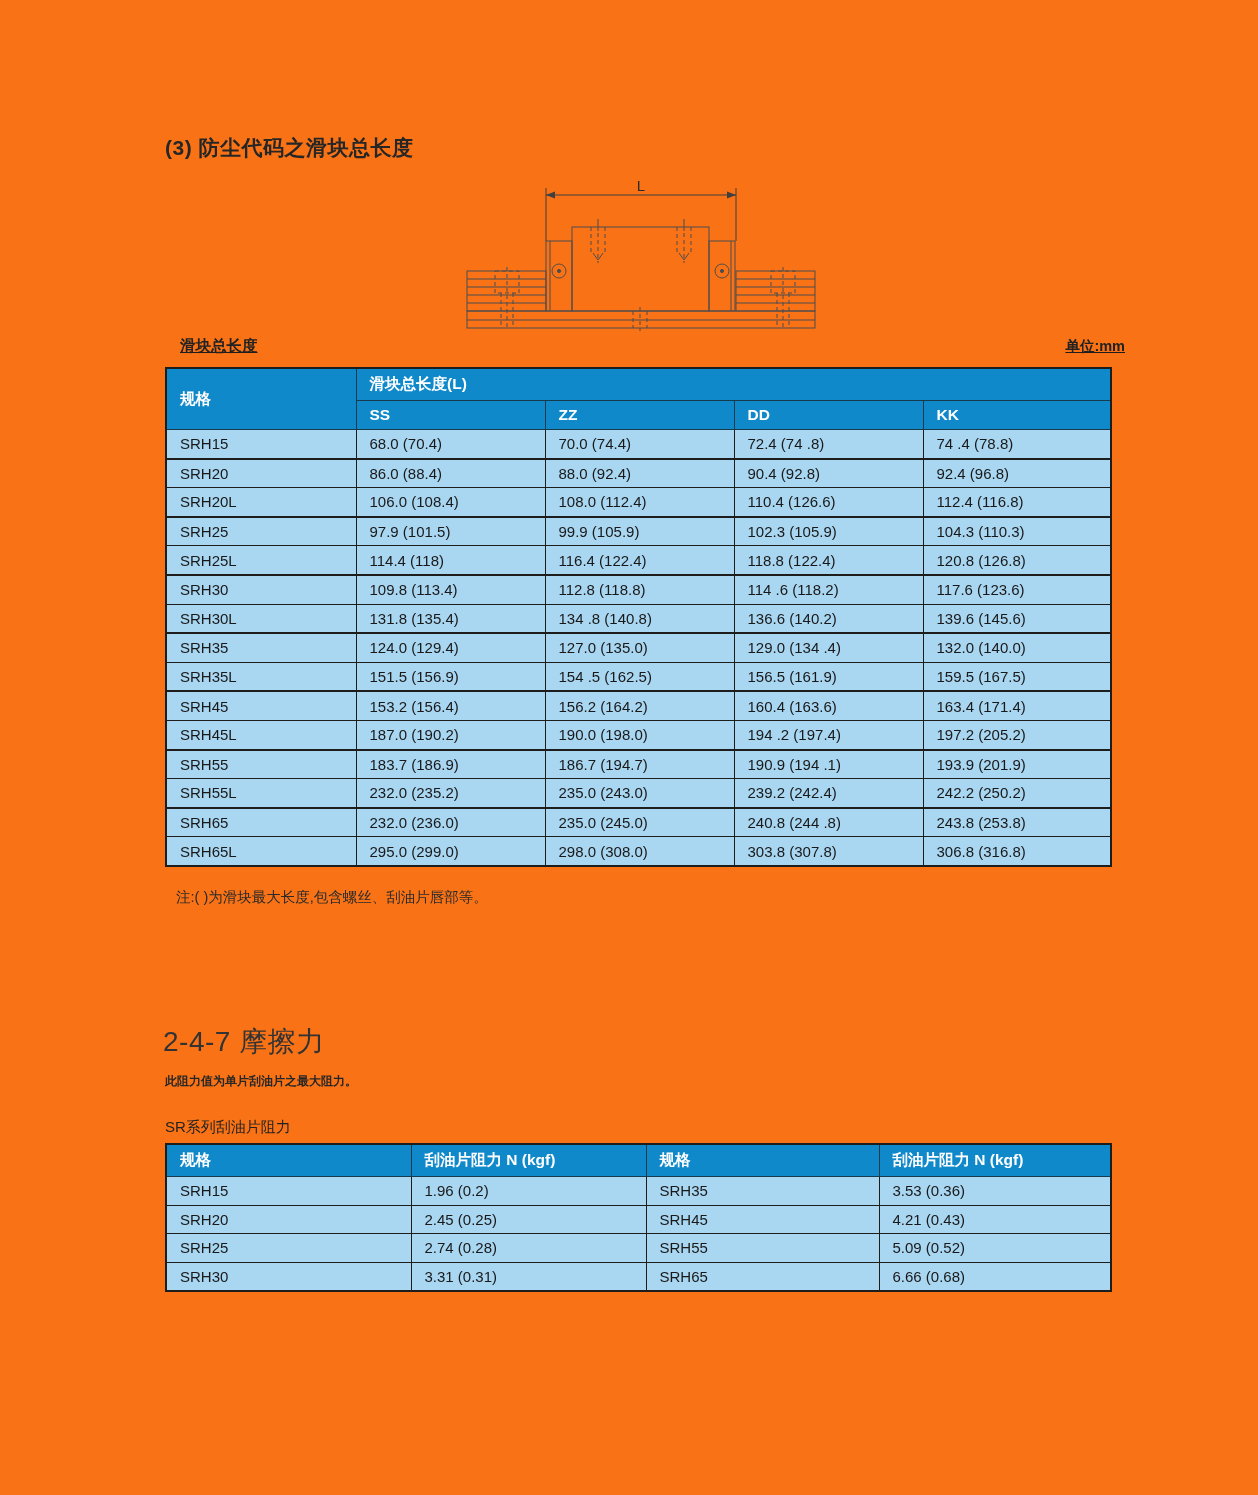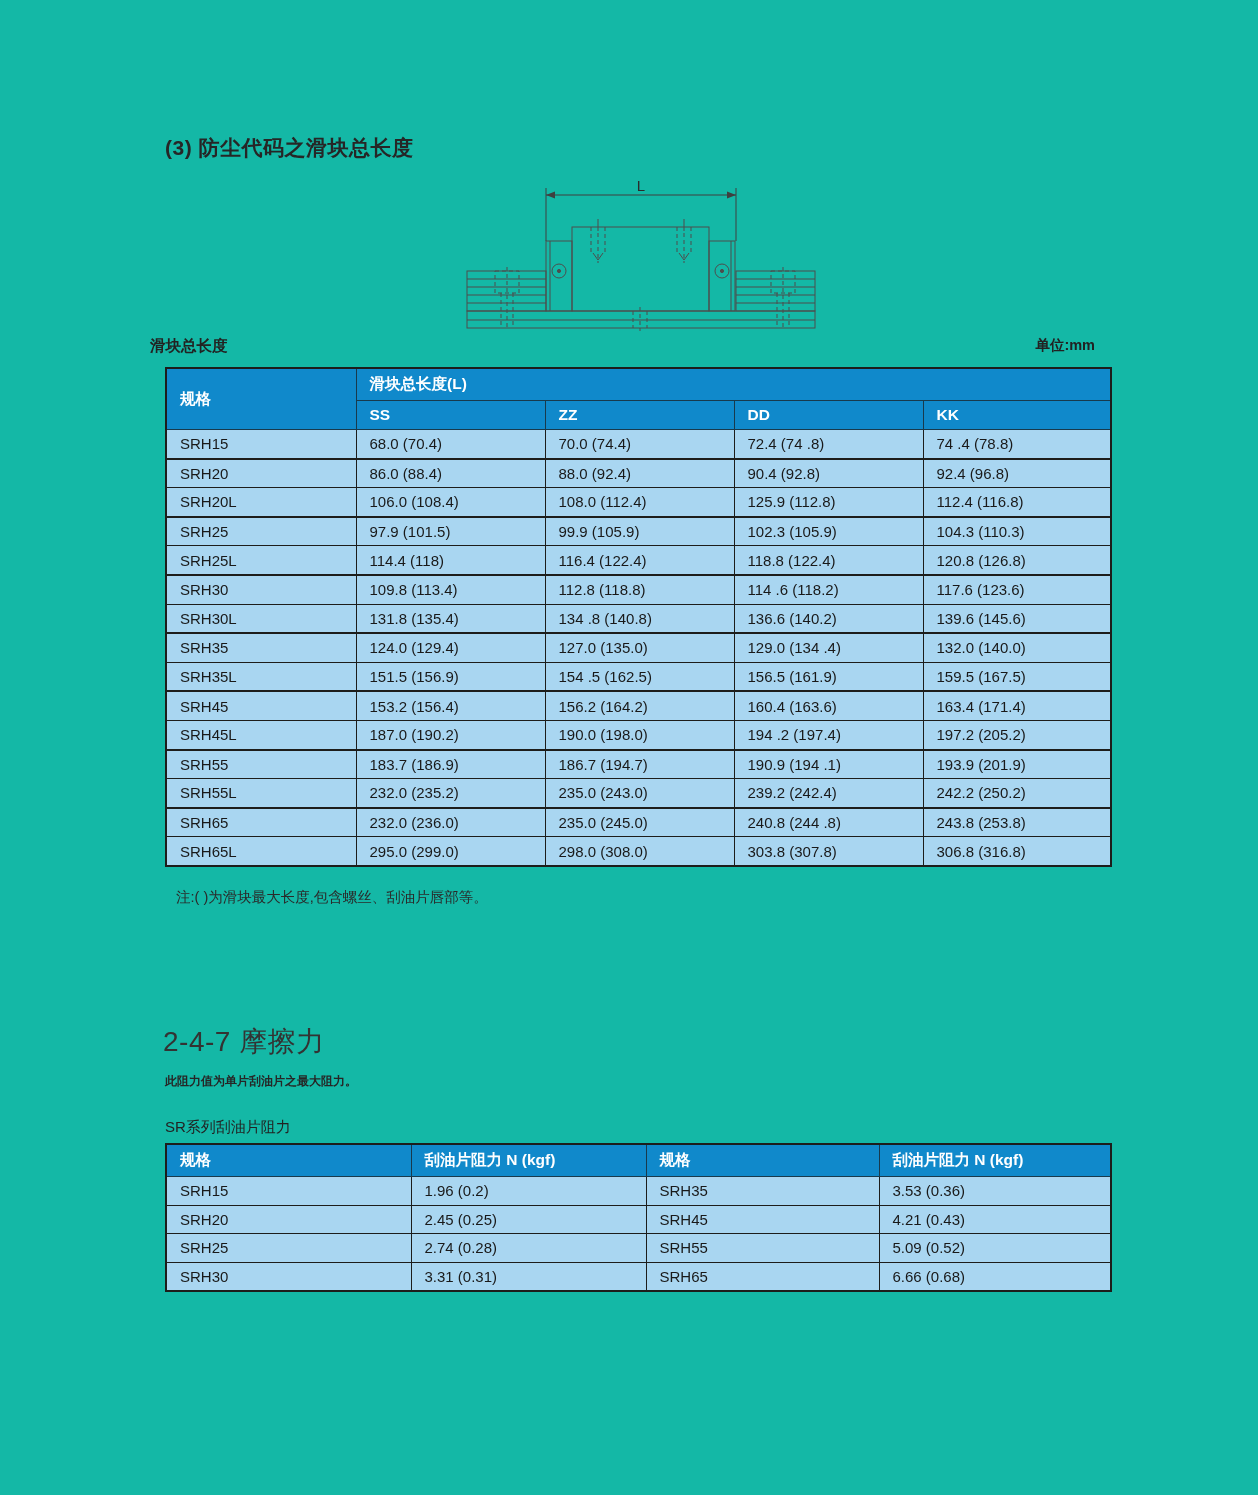--- a/index.html
+++ b/index.html
@@ -1,33 +1,33 @@
 <!DOCTYPE html>
 <html style="--header-blue: #1089cb; --body-blue: #a9d6f1;"><head>
 <meta charset="utf-8">
 <style>
   html,body{margin:0;padding:0;background:#ffffff;}
   .page{
     position:relative;
     width:1258px;
     height:1495px;
-    background:#14b8a6;
+    background:#f97316;
     font-family:"Liberation Sans","DejaVu Sans",sans-serif;
     color:#1c1c1c;
     overflow:hidden;
   }
   .h3{
     position:absolute;left:165px;top:134px;
     font-size:21px;font-weight:700;color:#262626;letter-spacing:0.5px;
   }
   .diagram{position:absolute;left:462px;top:181px;width:366px;height:154px;}
 
   .t1caption{
-    position:absolute;left:150px;top:336px;width:945px;
-    display:flex;justify-content:space-between;align-items:flex-start;
+    position:absolute;left:180px;top:336px;width:945px;
+    display:flex;justify-content:space-between;align-items:center;text-decoration:underline;
   }
   .t1caption .cap{font-size:15.5px;font-weight:700;color:#222;}
   .t1caption .unit{font-size:14.5px;font-weight:700;color:#222;margin-left:44px;}
 
   table{border-collapse:collapse;table-layout:fixed;position:absolute;}
   .t1{left:165px;top:367px;width:945px;border:2px solid #1d1d1b;}
   .t2{left:165px;top:1143px;width:945px;border:2px solid #1d1d1b;}
   th{
     background:var(--header-blue,#1089cb);
     color:#ffffff;font-weight:600;font-size:15.5px;text-align:left;
@@ -174,21 +174,21 @@
           <td>SRH20</td>
           <td>86.0 (88.4)</td>
           <td>88.0 (92.4)</td>
           <td>90.4 (92.8)</td>
           <td>92.4 (96.8)</td>
         </tr>
         <tr class="group-end">
           <td>SRH20L</td>
           <td>106.0 (108.4)</td>
           <td>108.0 (112.4)</td>
-          <td>125.9 (112.8)</td>
+          <td>110.4 (126.6)</td>
           <td>112.4 (116.8)</td>
         </tr>
         <tr>
           <td>SRH25</td>
           <td>97.9 (101.5)</td>
           <td>99.9 (105.9)</td>
           <td>102.3 (105.9)</td>
           <td>104.3 (110.3)</td>
         </tr>
         <tr class="group-end">

